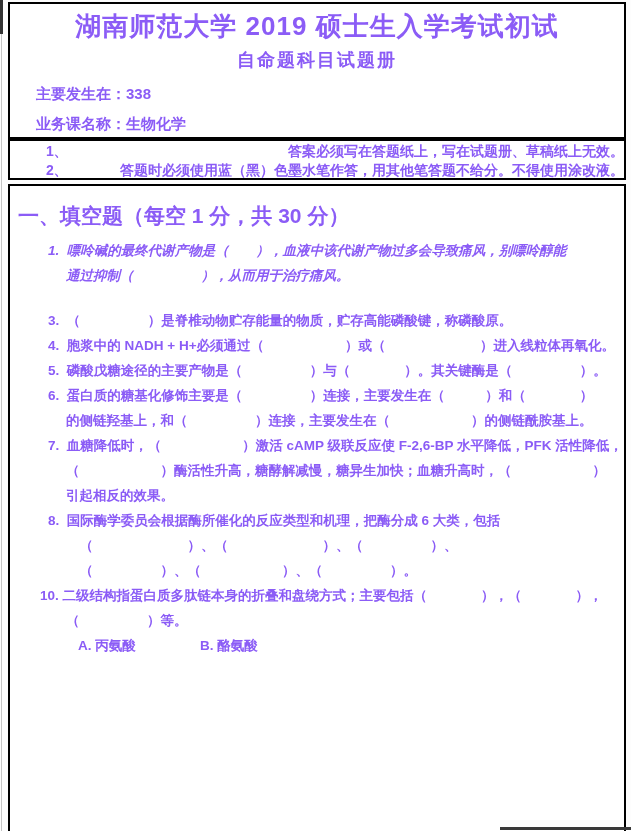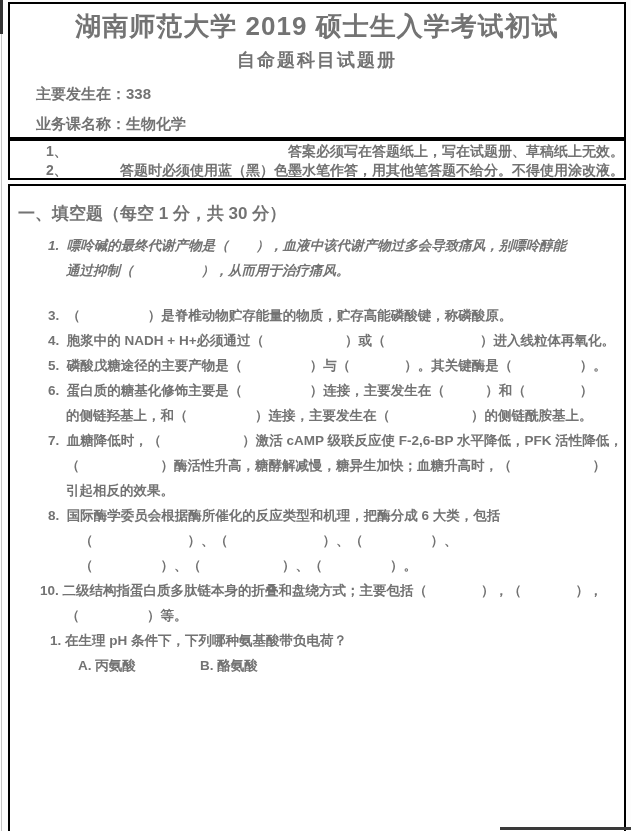--- a/index.html
+++ b/index.html
@@ -1,20 +1,20 @@
 <!DOCTYPE html>
 <html><head>
 <meta charset="utf-8">
 <style>
   html, body { margin:0; padding:0; background:#fff; }
   .page {
     position:relative; width:631px; height:831px;
     background:#fdfdfd; overflow:hidden;
     font-family:"Liberation Sans","DejaVu Sans",sans-serif;
-    color:#737373;
+    color:#8b5cf6;
   }
   .box {
     position:absolute; left:8px; width:618px;
     box-sizing:border-box; border:2px solid #000; background:#fff;
   }
   #box-header { top:2px;  height:137px; }
   #box-notice { top:139px; height:41px; }
   #box-body   { top:184px; height:700px; overflow:hidden; }
 
   
@@ -25,21 +25,21 @@
   .meta-gap { margin-left:42px; }
 
   
   #box-notice { font-size:14px; font-weight:700; padding-top:1px; }
   .notice-row { display:flex; line-height:19px; }
   .notice-num { padding-left:36px; width:34px; flex:none; }
   .notice-text { flex:1;text-align:right; }
 
   
   #box-body { padding:10px 4px 0 6px; }
-  .section-heading { font-size:17px; font-weight:700; margin:6px 0 8px 2px; }
+  .section-heading { font-size:21px; font-weight:700; margin:6px 0 8px 2px; }
   .choice-heading { margin-top:16px; }
   .q-line { font-size:13.5px; font-weight:600; line-height:25px; white-space:pre; }
   .q-first { padding-left:32px; }
   .q-cont  { padding-left:50px; }
   .question.outdent .q-first { padding-left:24px; }
   .question.gap { margin-bottom:20px;font-style:italic; }
   .stem { font-size:13.5px; font-weight:600; line-height:25px; padding-left:34px; white-space:pre; }
   .options {
     padding-left:62px; display:grid; grid-template-columns:122px auto;
     font-size:13.5px; font-weight:600; line-height:25px; width:fit-content; white-space:pre;
@@ -110,21 +110,20 @@
         <div class="question">
           <div class="q-line q-first">8.  国际酶学委员会根据酶所催化的反应类型和机理，把酶分成 6 大类，包括</div>
           <div class="q-line q-cont">　（　　　　　　　）、（　　　　　　　）、（　　　　　）、</div>
           <div class="q-line q-cont">　（　　　　　）、（　　　　　　）、（　　　　　）。</div>
         </div>
         <div class="question outdent">
           <div class="q-line q-first">10. 二级结构指蛋白质多肽链本身的折叠和盘绕方式；主要包括（　　　　），（　　　　），</div>
           <div class="q-line q-cont">（　　　　　）等。</div>
         </div>
       </div>
-    <div class="stem">1. 在生理 pH 条件下，下列哪种氨基酸带负电荷？</div>
     <div class="options"><span>A. 丙氨酸</span><span>B. 酪氨酸</span></div>
   </div>
 
   <div class="edge-left"></div>
   <div class="corner-top-left"></div>
   <div class="artifact-bottom"></div>
 
 </div>
 
 </body></html>

